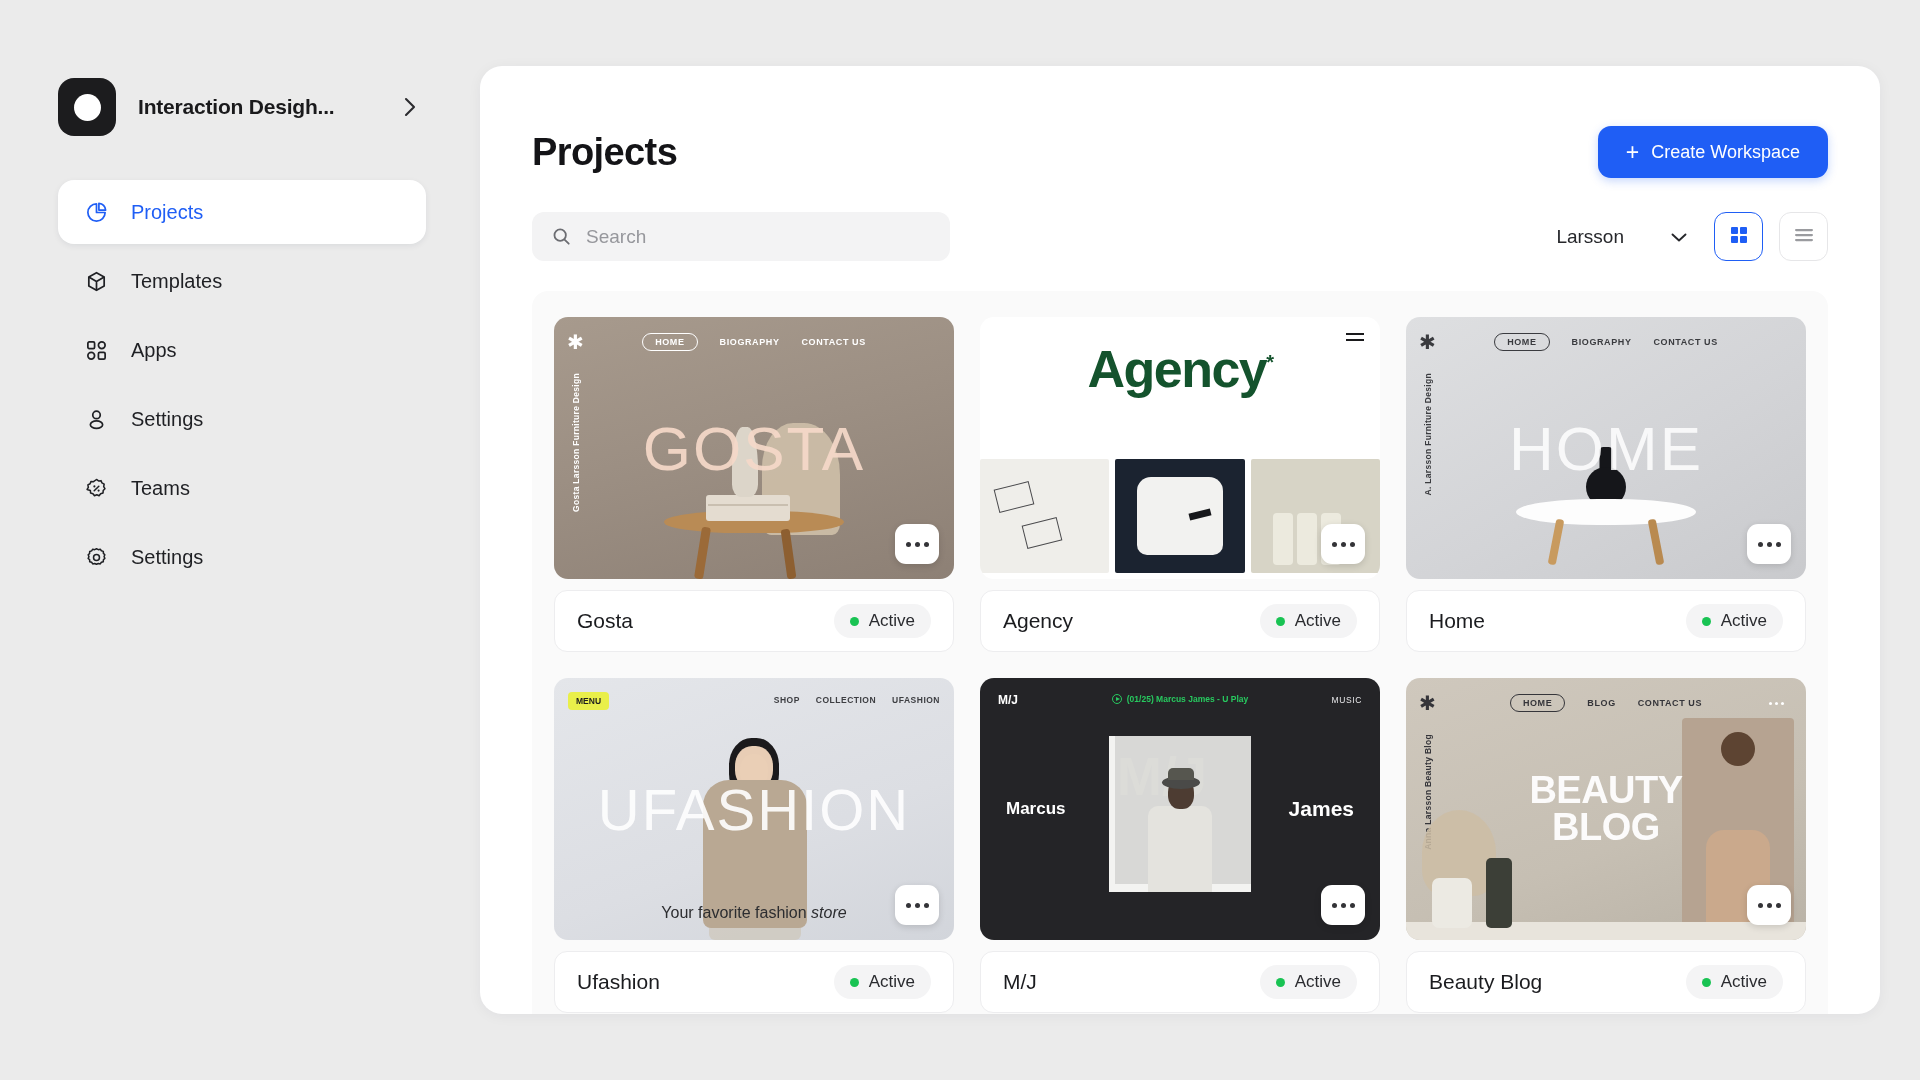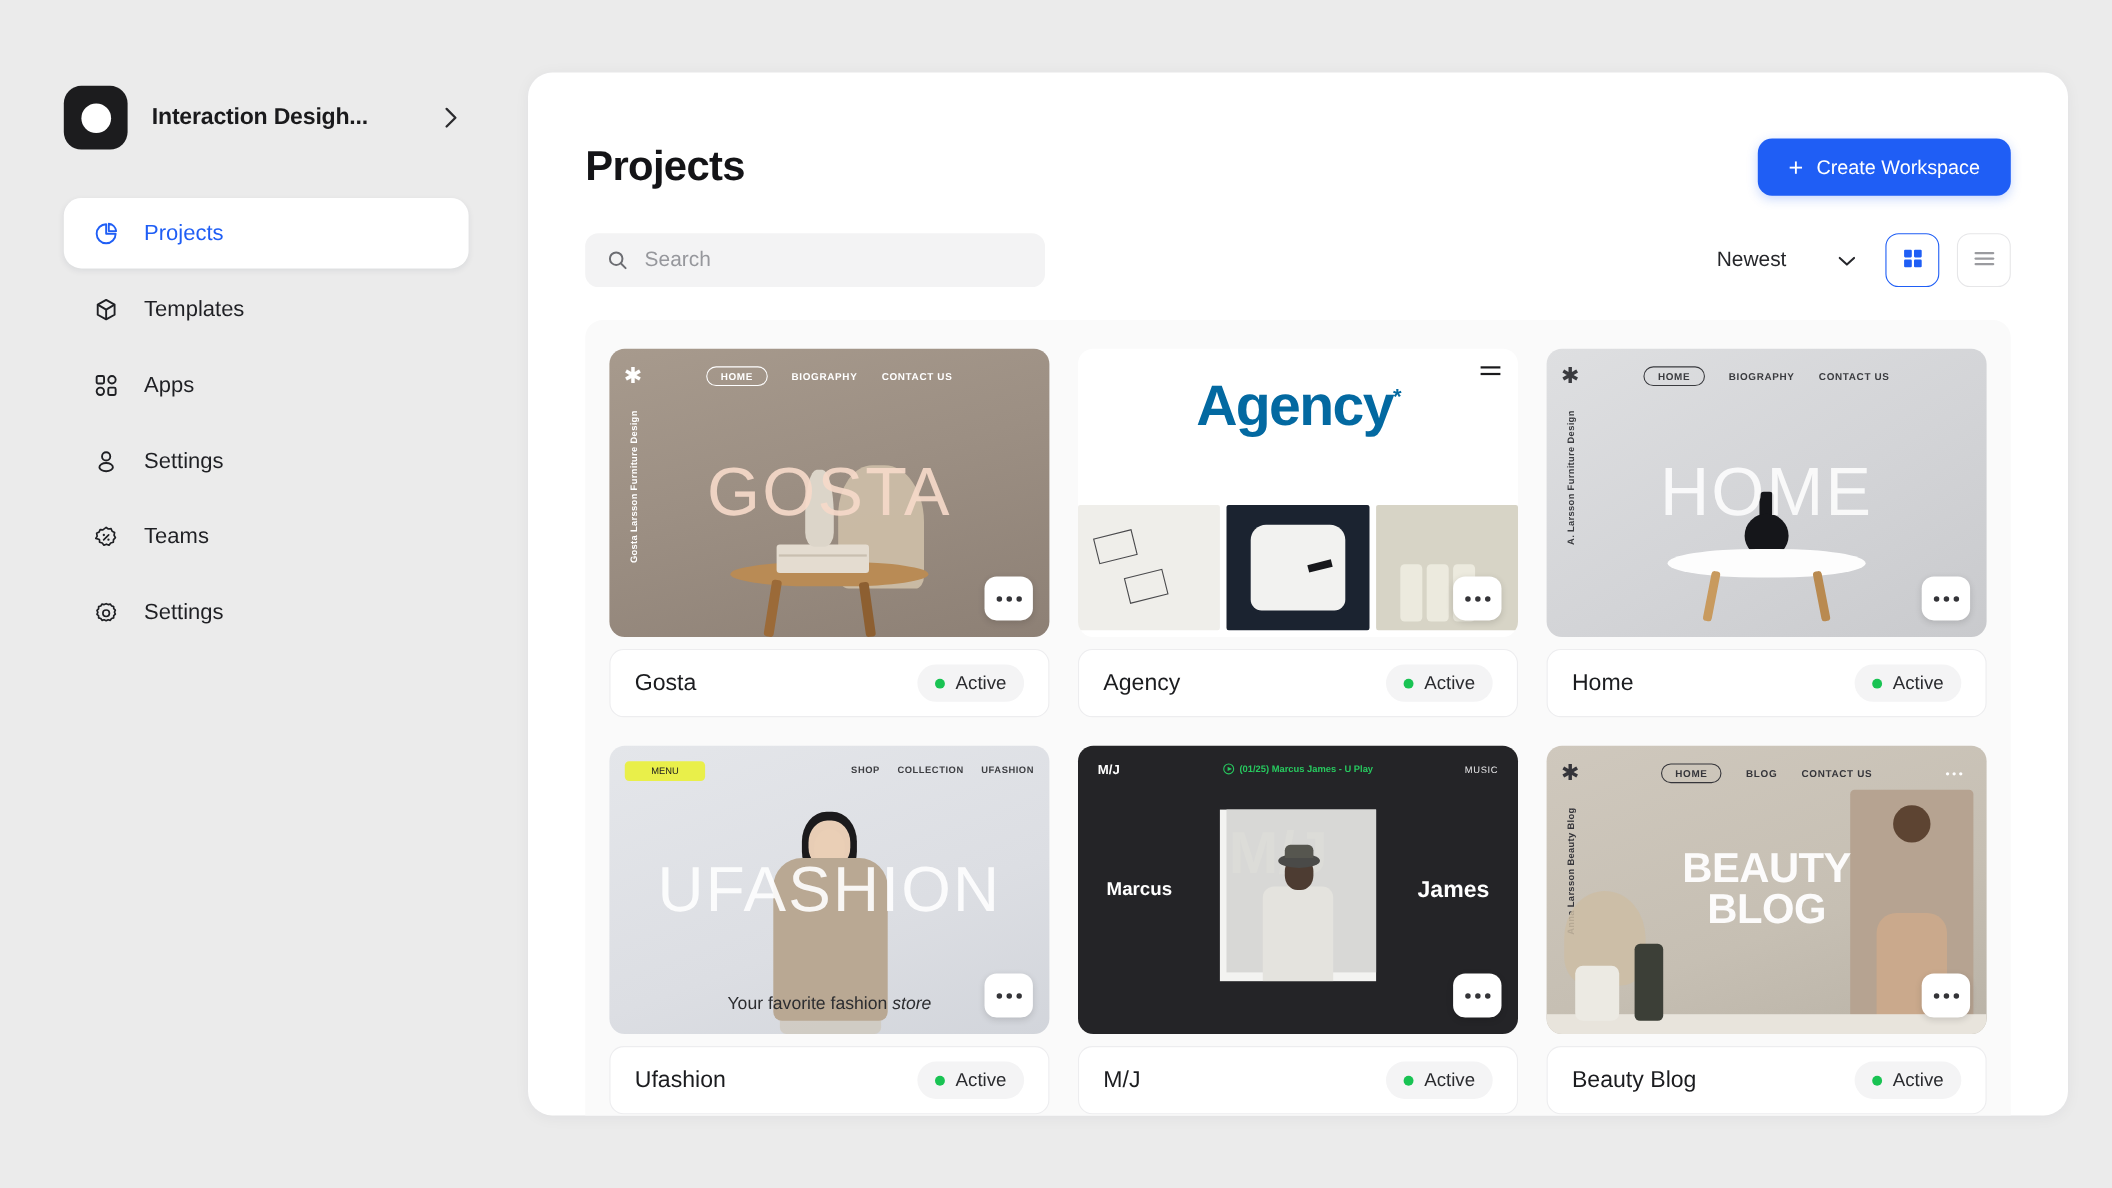--- a/index.html
+++ b/index.html
@@ -149,21 +149,21 @@
   .g-leg1 { position: absolute; left: 44px; bottom: 0; width: 9px; height: 52px; background: #9b6a38; transform: rotate(9deg); border-radius: 3px; }
   .g-leg2 { position: absolute; left: 130px; bottom: 0; width: 9px; height: 50px; background: #8d5f31; transform: rotate(-8deg); border-radius: 3px; }
   .g-books { position: absolute; left: 52px; bottom: 58px; width: 84px; height: 26px; background: #e4dcd0; border-radius: 3px; }
   .g-books:after { content:""; position:absolute; left:2px; top:9px; right:2px; height:2px; background:#c9bfb0; }
   .g-vase { position: absolute; left: 78px; bottom: 82px; width: 26px; height: 70px; background: #dcd5c9; border-radius: 40% 40% 34% 34%/ 60% 60% 18% 18%; }
 
   
   .th-agency { background: #fff; }
   .ag-title {
     position: absolute; left: 0; right: 0; top: 22px; text-align: center;
-    font-size: 52px; font-weight: bold; color: #0369a1; letter-spacing: -1.5px;
+    font-size: 52px; font-weight: bold; color: #14532d; letter-spacing: -1.5px;
   }
   .ag-title sup { font-size: 20px; vertical-align: super; }
   .ag-menu { position: absolute; right: 16px; top: 16px; width: 18px; }
   .ag-menu span { display: block; height: 2px; background: #1a1a1c; margin-bottom: 4px; }
   .ag-photos { position: absolute; left: 0; right: 0; bottom: 0; height: 120px; display: flex; gap: 6px; padding: 0 0 6px 0; }
   .ag-p { flex: 1; border-radius: 2px; position: relative; overflow: hidden; }
   .ag-p1 { background: #efeeea; }
   .ag-p1:before, .ag-p1:after {
     content: ""; position: absolute; width: 34px; height: 22px;
     border: 1.5px solid #4a4a4d; transform: rotate(-14deg);
@@ -188,21 +188,21 @@
   .h-l1 { position: absolute; left: 36px; bottom: 0; width: 8px; height: 46px; background: #c89a5e; transform: rotate(11deg); border-radius: 3px; }
   .h-l2 { position: absolute; right: 36px; bottom: 0; width: 8px; height: 46px; background: #b98a50; transform: rotate(-11deg); border-radius: 3px; }
   .h-ball { position: absolute; left: 50%; transform: translateX(-50%); bottom: 58px; width: 40px; height: 40px; background: #15161a; border-radius: 50%; }
   .h-neck { position: absolute; left: 50%; transform: translateX(-50%); bottom: 92px; width: 13px; height: 26px; background: #15161a; border-radius: 4px 4px 0 0; }
 
   
   .th-ufash { background: linear-gradient(160deg,#e4e6ea 0%,#dcdee3 60%,#d2d5db 100%); color: #3d3e42; }
   .th-ufash .bigword { color: #fff; opacity: .9; font-size: 58px; }
   .uf-menu {
     position: absolute; left: 14px; top: 14px; background: #e9ef4a;
-    border-radius: 4px; padding: 4px 24px; font-size: 8.5px; font-weight: normal; color: #1d1d1f;
+    border-radius: 4px; padding: 4px 8px; font-size: 8.5px; font-weight: bold; color: #1d1d1f;
   }
   .uf-nav { position: absolute; right: 14px; top: 17px; display: flex; gap: 16px; font-size: 8.5px; font-weight: bold; letter-spacing: .5px; }
   .uf-model { position: absolute; left: 50%; bottom: 0; transform: translateX(-50%); width: 150px; height: 212px; }
   .uf-coat { position: absolute; left: 24px; top: 52px; width: 104px; height: 148px; background: #b9a893; border-radius: 26px 26px 8px 8px; }
   .uf-skirt { position: absolute; left: 30px; bottom: 0; width: 92px; height: 70px; background: #cfcac0; border-radius: 6px; opacity: .88; }
   .uf-head { position: absolute; left: 56px; top: 18px; width: 38px; height: 44px; background: #e8cdb5; border-radius: 45%; }
   .uf-hair { position: absolute; left: 50px; top: 10px; width: 50px; height: 60px; background: #1b1a1c; border-radius: 45% 45% 40% 40%; }
   .uf-face { position: absolute; left: 61px; top: 26px; width: 28px; height: 34px; background: #eacfb6; border-radius: 46%; }
   .uf-tag {
     position: absolute; left: 0; right: 0; bottom: 18px; text-align: center;
@@ -356,21 +356,21 @@
           <svg width="19" height="19" viewBox="0 0 20 20" fill="none">
               <circle cx="8.6" cy="8.6" r="6" stroke="currentColor" stroke-width="1.9"></circle>
               <path d="M13.2 13.2l4.4 4.4" stroke="currentColor" stroke-width="1.9" stroke-linecap="round"></path>
             </svg>
         </span>
         <input type="text" placeholder="Search" style="">
       </div>
 
       <div class="tools-right">
         <div class="sort">
-          <span>Newest</span>
+          <span>Larsson</span>
           <span class="chev">
             <svg width="18" height="12" viewBox="0 0 18 12" fill="none">
                 <path d="M2.5 3.5L9 9.5l6.5-6" stroke="currentColor" stroke-width="1.9" stroke-linecap="round" stroke-linejoin="round"></path>
               </svg>
           </span>
         </div>
         <button class="viewbtn active">
           <span>
             <svg width="20" height="20" viewBox="0 0 20 20">
                 <rect x="2" y="2" width="7" height="7" rx="1" fill="#1f5ef5"></rect>

